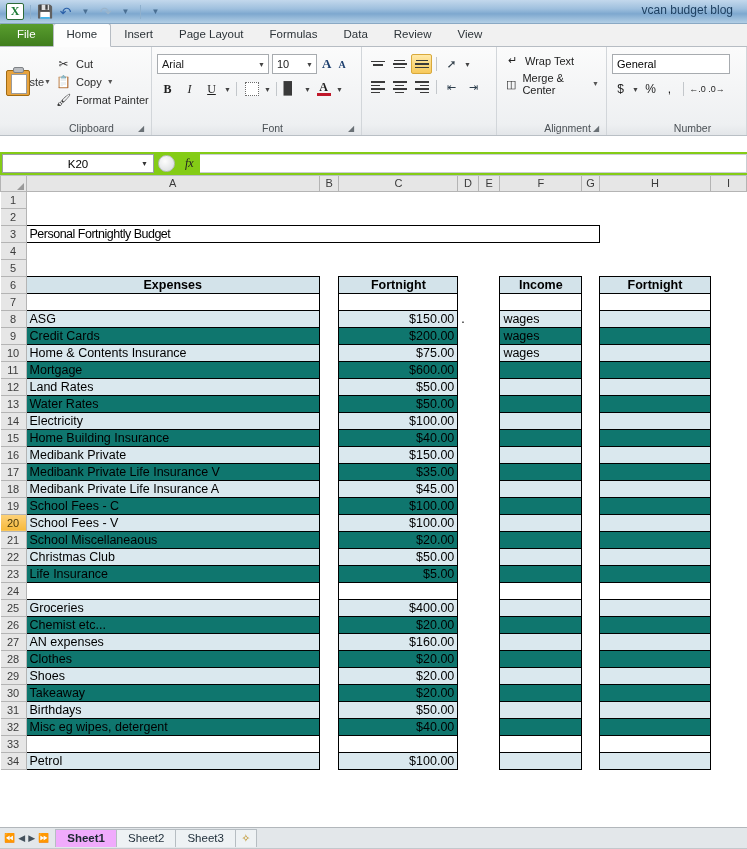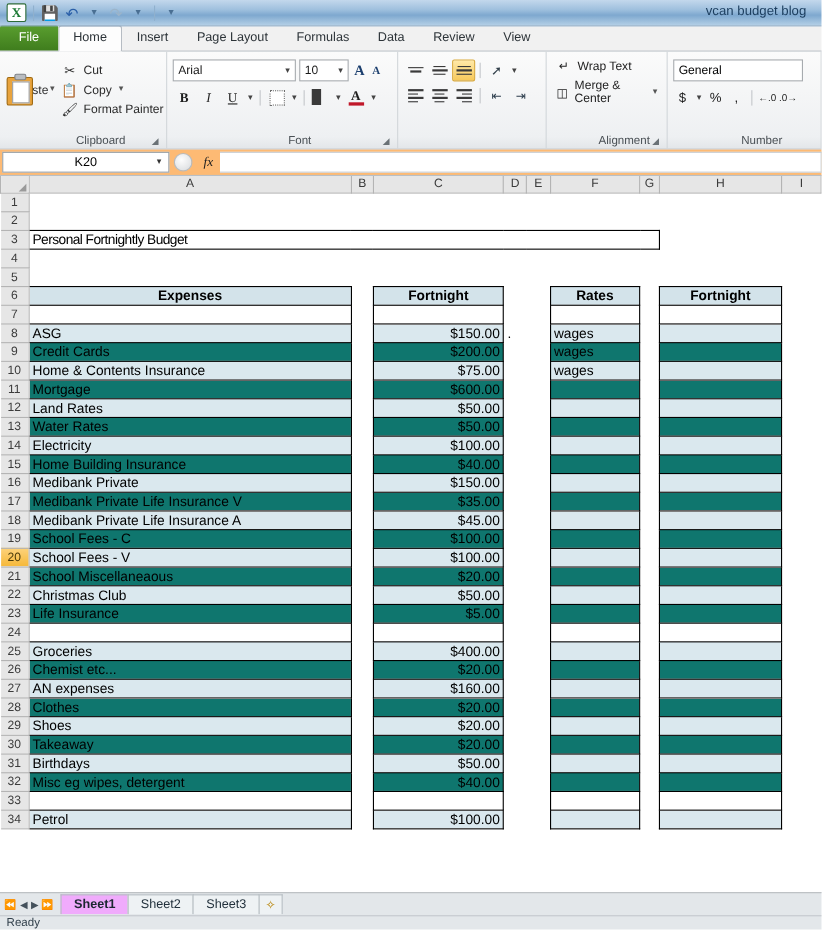--- a/index.html
+++ b/index.html
@@ -179,21 +179,21 @@
   .numfmt {
     width:118px;height:20px;background:#fff;border:1px solid #a7abaf;
     display:flex;align-items:center;padding:0 4px;font-size:11px;margin-top:3px;
   }
   .num-row { display:flex;align-items:center;gap:2px;padding-top:5px;}
   .nbtn{height:20px;min-width:17px;display:flex;align-items:center;justify-content:center;font-size:12px;color:#1d1d1d;}
 
   
   .fbar {
     height: 24px; display:flex; align-items:center;
-    background:#fdba74; border-bottom:1px solid #b9bfc5;
+    background:#84cc16; border-bottom:1px solid #b9bfc5;margin-top:16px;
   }
   .namebox {
     width:152px; height:19px; margin-left:2px;
     background:#fff; border:1px solid #9aa0a5;
     display:flex;align-items:center;justify-content:center;
     position:relative; font-size:11.5px;
   }
   .namebox .nb-caret{position:absolute;right:5px;font-size:7px;color:#333;}
   .fbar-btns{display:flex;align-items:center;gap:2px;margin:0 4px;}
   .fb-circle{
@@ -582,21 +582,21 @@
           <td class="cell "></td>
           <td class="cell "></td>
         </tr>
         <tr>
           <td class="rowhdr">6</td>
           <td class="cell hdrcell">Expenses</td>
           <td class="cell "></td>
           <td class="cell hdrcell">Fortnight</td>
           <td class="cell "></td>
           <td class="cell "></td>
-          <td class="cell hdrcell">Rates</td>
+          <td class="cell hdrcell">Income</td>
           <td class="cell "></td>
           <td class="cell hdrcell">Fortnight</td>
           <td class="cell "></td>
         </tr>
         <tr>
           <td class="rowhdr">7</td>
           <td class="cell rowW bx-l bx-r bx-t bx-b"></td>
           <td class="cell "></td>
           <td class="cell rowW money bx-l bx-r bx-t bx-b"></td>
           <td class="cell "></td>

